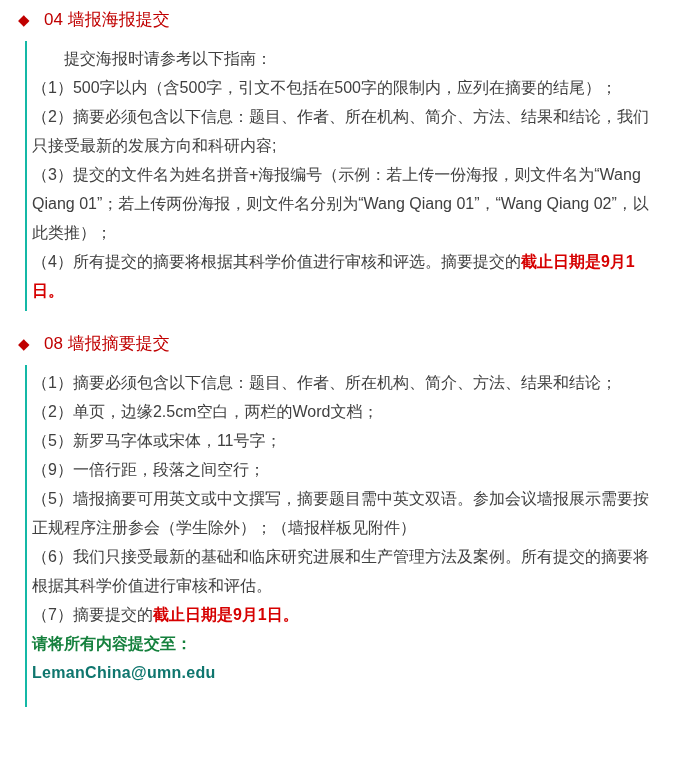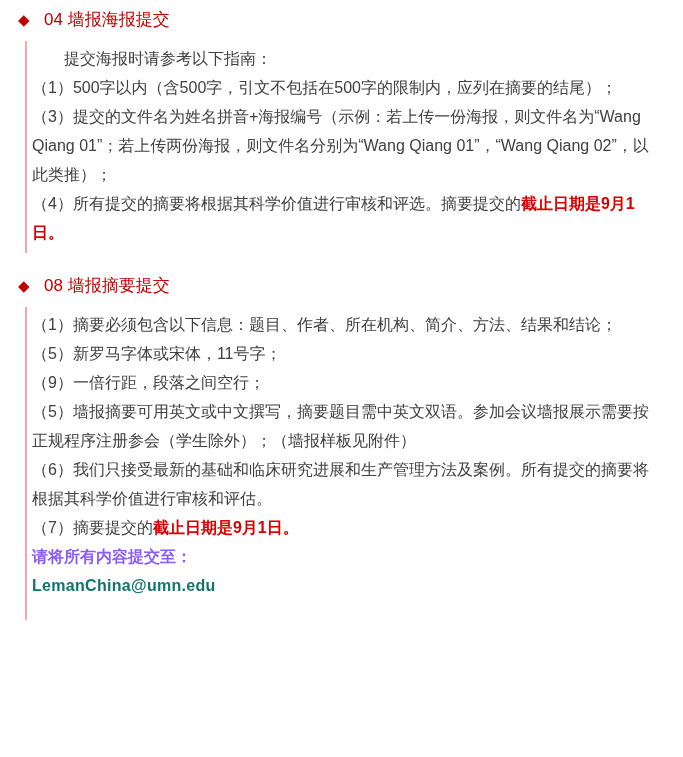--- a/index.html
+++ b/index.html
@@ -37,40 +37,40 @@
   .sec-title {
     margin: 0;
     color: #c00000;
     font-size: 17px;
     font-weight: normal;
     line-height: 24px;
   }
   .sec-body {
     margin-left: 7px;
     margin-top: 9px;
-    border-left: 2px solid #fca5a5;
+    border-left: 2px solid #14b8a6;
     padding: 3px 0 6px 5px;
     font-size: 16px;
     line-height: 29px;
   }
   .sec-body.last {
     padding-bottom: 20px;
   }
   .sec-body p {
     margin: 0;
   }
   .indent {
     text-indent: 2em;
   }
   .hl {
     color: #d60000;
     font-weight: bold;
   }
   .footer-line {
-    color: #8b5cf6;
+    color: #15803d;
     font-weight: bold;
   }
   .email {
     color: #0f766e;
     font-weight: bold;
     letter-spacing: 0.3px;
   }
 </style>
 </head>
 <body>
@@ -78,32 +78,34 @@
 <div class="doc">
 
   <section>
     <div class="sec-header">
       <span class="diamond">◆</span>
       <h2 class="sec-title">04 墙报海报提交</h2>
     </div>
     <div class="sec-body">
       <p class="indent">提交海报时请参考以下指南：</p>
       <p>（1）500字以内（含500字，引文不包括在500字的限制内，应列在摘要的结尾）；</p>
+      <p>（2）摘要必须包含以下信息：题目、作者、所在机构、简介、方法、结果和结论，我们只接受最新的发展方向和科研内容;</p>
       <p>（3）提交的文件名为姓名拼音+海报编号（示例：若上传一份海报，则文件名为“Wang Qiang 01”；若上传两份海报，则文件名分别为“Wang Qiang 01”，“Wang Qiang 02”，以此类推）；</p>
       <p><span>（4）所有提交的摘要将根据其科学价值进行审核和评选。摘要提交的</span><span class="hl">截止日期是9月1日。</span></p>
     </div>
   </section>
 
   <section>
     <div class="sec-header second">
       <span class="diamond">◆</span>
       <h2 class="sec-title">08 墙报摘要提交</h2>
     </div>
     <div class="sec-body last">
       <p>（1）摘要必须包含以下信息：题目、作者、所在机构、简介、方法、结果和结论；</p>
+      <p>（2）单页，边缘2.5cm空白，两栏的Word文档；</p>
       <p>（5）新罗马字体或宋体，11号字；</p>
       <p>（9）一倍行距，段落之间空行；</p>
       <p>（5）墙报摘要可用英文或中文撰写，摘要题目需中英文双语。参加会议墙报展示需要按正规程序注册参会（学生除外）；（墙报样板见附件）</p>
       <p>（6）我们只接受最新的基础和临床研究进展和生产管理方法及案例。所有提交的摘要将根据其科学价值进行审核和评估。</p>
       <p><span>（7）摘要提交的</span><span class="hl">截止日期是9月1日。</span></p>
       <p class="footer-line">请将所有内容提交至：</p>
       <p class="email">LemanChina@umn.edu</p>
     </div>
   </section>
 

